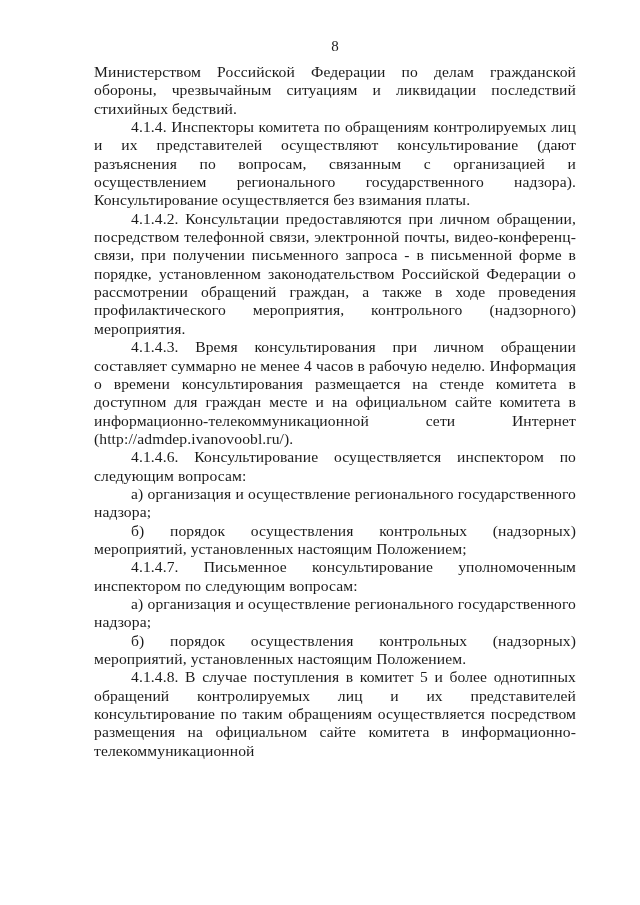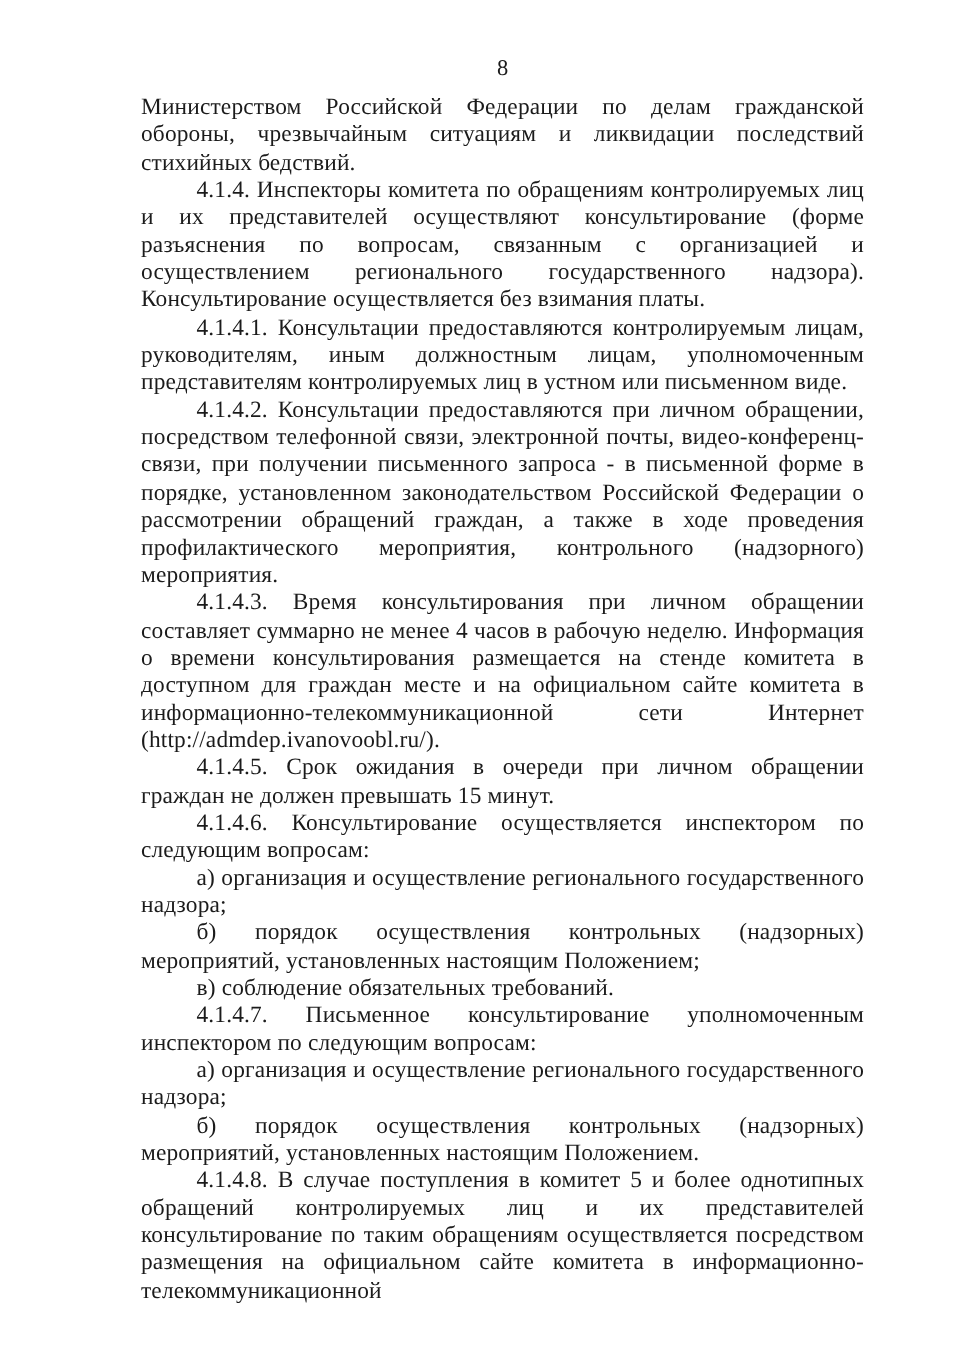--- a/index.html
+++ b/index.html
@@ -50,28 +50,25 @@
 </style>
 </head>
 <body>
 
 <div class="page">
 
   <div class="page-number">8</div>
 
   <div class="content">
     <p class="no-indent">Министерством Российской Федерации по делам гражданской обороны, чрезвычайным ситуациям и ликвидации последствий стихийных бедствий.</p>
-    <p>4.1.4. Инспекторы комитета по обращениям контролируемых лиц и их представителей осуществляют консультирование (форме разъяснения по вопросам, связанным с организацией и осуществлением регионального государственного надзора). Консультирование осуществляется без взимания платы.</p>
-    <p>4.1.4.1. Консультации предоставляются контролируемым лицам, руководителям, иным должностным лицам, уполномоченным представителям контролируемых лиц в устном или письменном виде.</p>
+    <p>4.1.4. Инспекторы комитета по обращениям контролируемых лиц и их представителей осуществляют консультирование (дают разъяснения по вопросам, связанным с организацией и осуществлением регионального государственного надзора). Консультирование осуществляется без взимания платы.</p>
     <p>4.1.4.2. Консультации предоставляются при личном обращении, посредством телефонной связи, электронной почты, видео-конференц-связи, при получении письменного запроса - в письменной форме в порядке, установленном законодательством Российской Федерации о рассмотрении обращений граждан, а также в ходе проведения профилактического мероприятия, контрольного (надзорного) мероприятия.</p>
     <p>4.1.4.3. Время консультирования при личном обращении составляет суммарно не менее 4 часов в рабочую неделю. Информация о времени консультирования размещается на стенде комитета в доступном для граждан месте и на официальном сайте комитета в информационно-телекоммуникационной сети Интернет (http://admdep.ivanovoobl.ru/).</p>
-    <p>4.1.4.5. Срок ожидания в очереди при личном обращении граждан не должен превышать 15 минут.</p>
     <p>4.1.4.6. Консультирование осуществляется инспектором по следующим вопросам:</p>
     <p>а) организация и осуществление регионального государственного надзора;</p>
     <p>б) порядок осуществления контрольных (надзорных) мероприятий, установленных настоящим Положением;</p>
-    <p>в) соблюдение обязательных требований.</p>
     <p>4.1.4.7. Письменное консультирование уполномоченным инспектором по следующим вопросам:</p>
     <p>а) организация и осуществление регионального государственного надзора;</p>
     <p>б) порядок осуществления контрольных (надзорных) мероприятий, установленных настоящим Положением.</p>
     <p>4.1.4.8. В случае поступления в комитет 5 и более однотипных обращений контролируемых лиц и их представителей консультирование по таким обращениям осуществляется посредством размещения на официальном сайте комитета в информационно-телекоммуникационной</p>
   </div>
 
 </div>
 
 </body></html>

